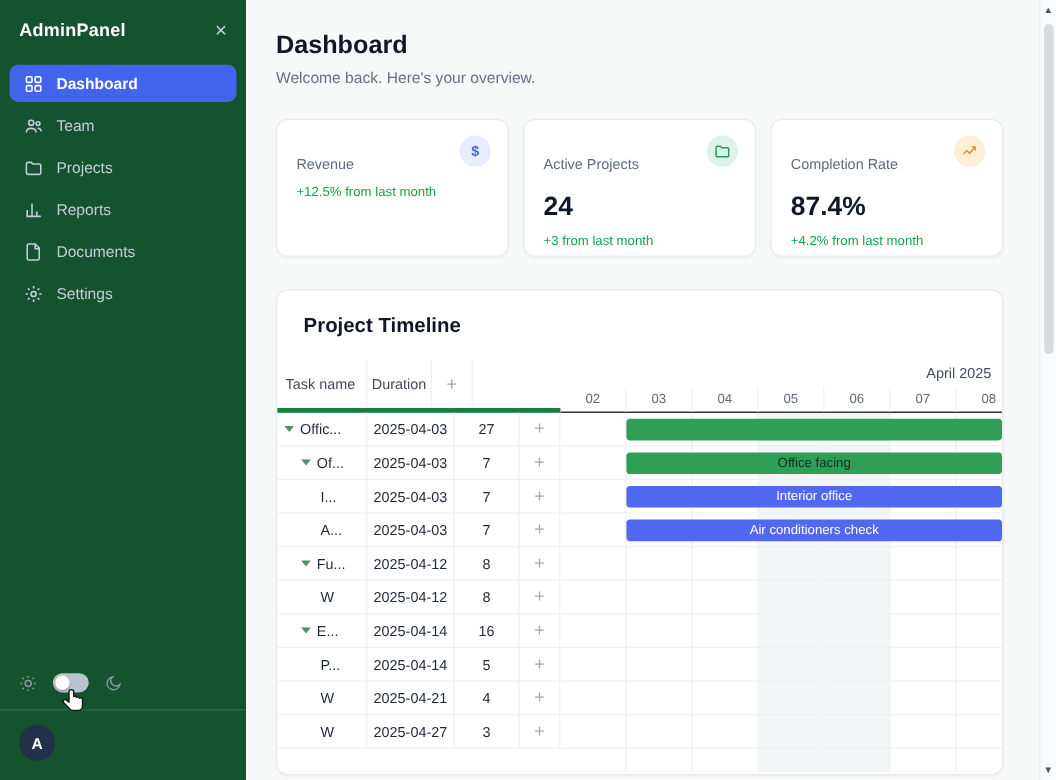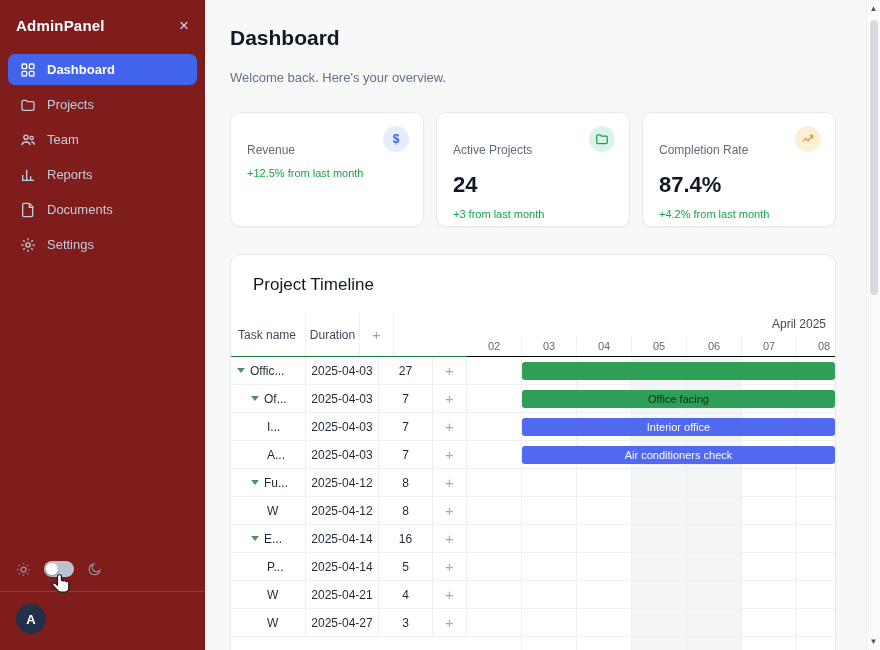--- a/index.html
+++ b/index.html
@@ -1,20 +1,20 @@
 <!DOCTYPE html>
 <html><head>
 <meta charset="utf-8">
 <style>
   *{box-sizing:border-box;margin:0;padding:0}
   html,body{width:880px;height:650px;overflow:hidden;font-family:"Liberation Sans",sans-serif;background:#fff}
   .stage{position:relative;width:880px;height:650px;background:#f7f9f9;overflow:hidden}
 
   
-  .sidebar{position:absolute;left:0;top:0;width:205px;height:650px;background:#7f1d1d;color:#e2e8f0;display:flex;flex-direction:column;z-index:5}
+  .sidebar{position:absolute;left:0;top:0;width:205px;height:650px;background:#14532d;color:#e2e8f0;display:flex;flex-direction:column;z-index:5}
   .sb-header{display:flex;align-items:center;justify-content:space-between;padding:17px 16px 12px}
   .sb-title{font-size:15px;font-weight:700;color:#fff;letter-spacing:.2px}
   .sb-close{color:#cbd5e1;font-size:17px;line-height:1;cursor:pointer}
   .nav{padding:8px 8px 0}
   .nav-item{display:flex;align-items:center;gap:11px;height:31px;padding:0 12px;border-radius:7px;margin-bottom:4px;color:#c3ccd9;font-size:13px;cursor:pointer}
   .nav-item.active{background:#4263eb;color:#fff;font-weight:700}
   .nav-icon{width:16px;height:16px;display:flex;flex:none}
   .nav-icon svg{width:16px;height:16px}
   .sb-footer{margin-top:auto}
   .theme-row{display:flex;align-items:center;gap:13px;padding:12px 16px 14px}
@@ -23,36 +23,36 @@
   .toggle{width:30px;height:16px;border-radius:8px;background:#bac2cd;position:relative;cursor:pointer}
   .toggle-knob{position:absolute;left:2px;top:2px;width:12px;height:12px;border-radius:50%;background:#fff;box-shadow:0 1px 2px rgba(0,0,0,.25)}
   .user-row{display:flex;align-items:center;gap:10px;padding:12px 16px 16px;border-top:1px solid rgba(255,255,255,.14)}
   .avatar{width:30px;height:30px;border-radius:50%;background:#22304a;color:#fff;display:flex;align-items:center;justify-content:center;font-size:13px;font-weight:700;flex:none}
   .user-name{font-size:13px;font-weight:700;color:#fff}
   .user-email{font-size:10.5px;color:#8b97a9;margin-top:2px}
 
   
   .main{position:absolute;left:205px;top:0;right:14px;bottom:0;background:#f7f9f9;padding:26px 30px 0 25px;overflow:hidden}
   .page-title{font-size:21px;font-weight:700;color:#101828}
-  .page-sub{font-size:13px;color:#667085;margin-top:20px}
+  .page-sub{font-size:13px;color:#667085;margin-top:7px}
   .card{background:#fff;border:1px solid #e8ebee;border-radius:10px;box-shadow:0 1px 2px rgba(16,24,40,.04)}
   .stats{display:flex;gap:12px;margin-top:27px}
   .stat{flex:1;height:115px;padding:30px 16px;position:relative}
   .stat-label{font-size:12px;color:#5d6b7a}
   .stat-icon{position:absolute;top:13px;right:14px;width:26px;height:26px;border-radius:50%;display:flex;align-items:center;justify-content:center;font-size:12px;font-weight:700}
   .stat-icon svg{width:14px;height:14px}
   .stat-value{font-size:22px;font-weight:700;color:#101828;margin-top:15px}
   .stat-delta{font-size:11px;color:#16a34a;margin-top:10px}
 
   
   .timeline{margin-top:27px;height:405px;overflow:hidden}
-  .tl-title{font-size:17px;font-weight:400;color:#101828;padding:20px 22px 0}
+  .tl-title{font-size:17px;font-weight:700;color:#101828;padding:20px 22px 0}
   .gantt{display:flex;margin-top:18px}
   .gl{width:236px;flex:none}
-  .gl-head{display:flex;height:44px;border-bottom:1px solid #15803d}
+  .gl-head{display:flex;height:44px;border-bottom:4px solid #15803d}
   .hc{display:flex;align-items:center;justify-content:center;font-size:12px;color:#404b5a;border-right:1px solid #edeff2;height:100%}
   .c-task{width:75px;justify-content:flex-start;padding-left:7px}
   .c-start{width:73px}
   .c-dur{width:54px}
   .c-add{width:34px}
   .hc.c-add{color:#9aa3ad;font-size:15px;font-weight:400;cursor:pointer}
   .gl-row{display:flex;height:28px;border-bottom:1px solid #eef0f2;font-size:12px;color:#1f2937}
   .cell{display:flex;align-items:center;justify-content:center;border-right:1px solid #edeff2;height:100%;overflow:hidden;white-space:nowrap}
   .cell.c-task{justify-content:flex-start;gap:5px}
   .ind0{padding-left:6px}.ind1{padding-left:20px}.ind2{padding-left:36px}
@@ -98,35 +98,35 @@
               <rect x="14" y="3" width="7" height="7" rx="1.5"></rect>
               <rect x="3" y="14" width="7" height="7" rx="1.5"></rect>
               <rect x="14" y="14" width="7" height="7" rx="1.5"></rect>
             </svg>
         </span>
         <span>Dashboard</span>
       </div>
       <div class="nav-item">
         <span class="nav-icon">
           <svg viewBox="0 0 24 24" fill="none" stroke="currentColor" stroke-width="2">
-              <path d="M3 7a2 2 0 0 1 2-2h4l2 2h8a2 2 0 0 1 2 2v9a2 2 0 0 1-2 2H5a2 2 0 0 1-2-2z"></path>
-            </svg>
-        </span>
-        <span>Projects</span>
-      </div>
-      <div class="nav-item">
-        <span class="nav-icon">
-          <svg viewBox="0 0 24 24" fill="none" stroke="currentColor" stroke-width="2">
               <circle cx="9" cy="8" r="3.2"></circle>
               <path d="M3 20c0-3.2 2.8-5 6-5s6 1.8 6 5"></path>
               <circle cx="17.5" cy="9" r="2.4"></circle>
               <path d="M17 15c2.4 0 4.5 1.6 4.5 4"></path>
             </svg>
         </span>
         <span>Team</span>
+      </div>
+      <div class="nav-item">
+        <span class="nav-icon">
+          <svg viewBox="0 0 24 24" fill="none" stroke="currentColor" stroke-width="2">
+              <path d="M3 7a2 2 0 0 1 2-2h4l2 2h8a2 2 0 0 1 2 2v9a2 2 0 0 1-2 2H5a2 2 0 0 1-2-2z"></path>
+            </svg>
+        </span>
+        <span>Projects</span>
       </div>
       <div class="nav-item">
         <span class="nav-icon">
           <svg viewBox="0 0 24 24" fill="none" stroke="currentColor" stroke-width="2">
               <path d="M4 20V12"></path>
               <path d="M10 20V4"></path>
               <path d="M16 20v-6"></path>
               <path d="M3 20h18"></path>
             </svg>
         </span>

